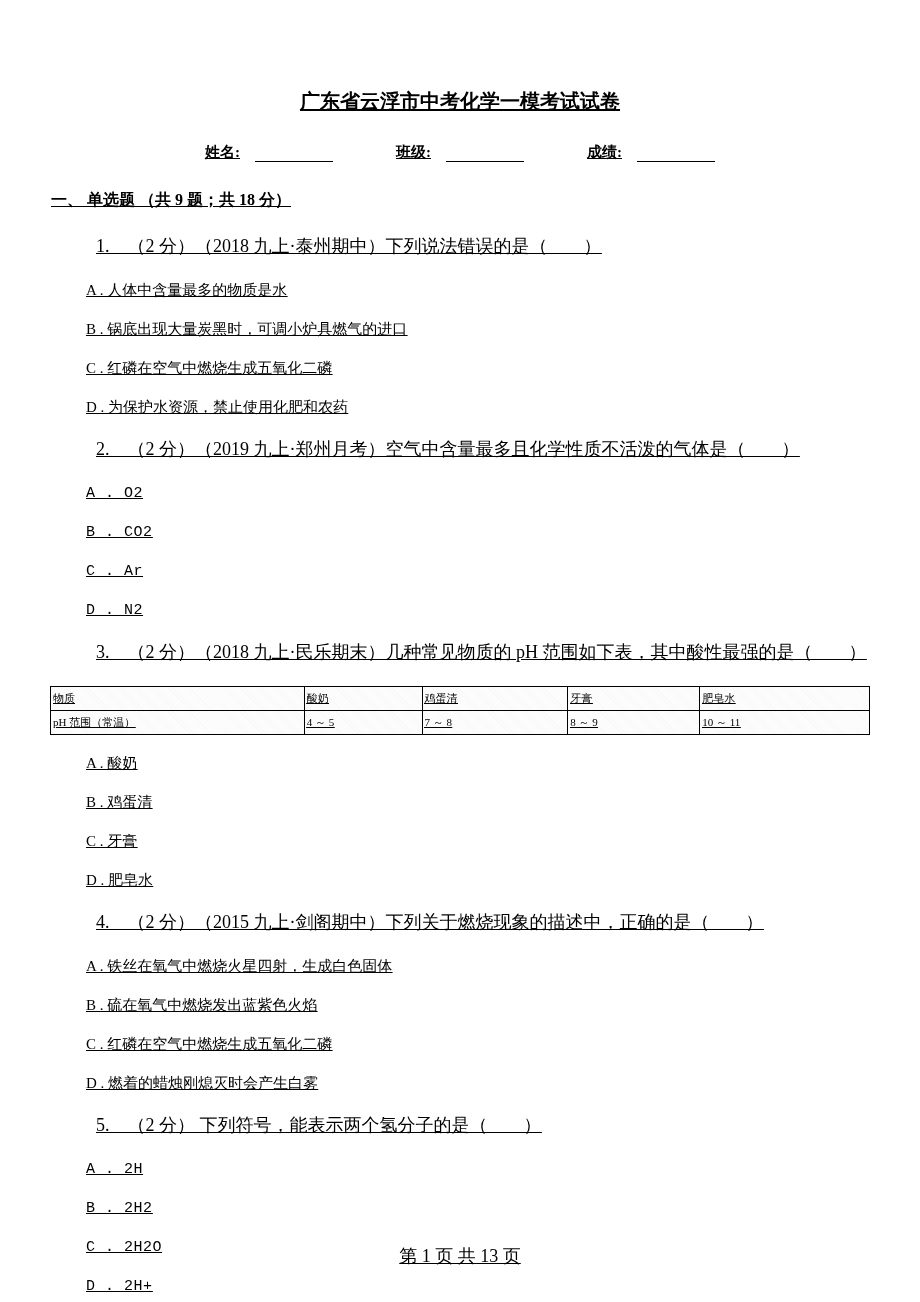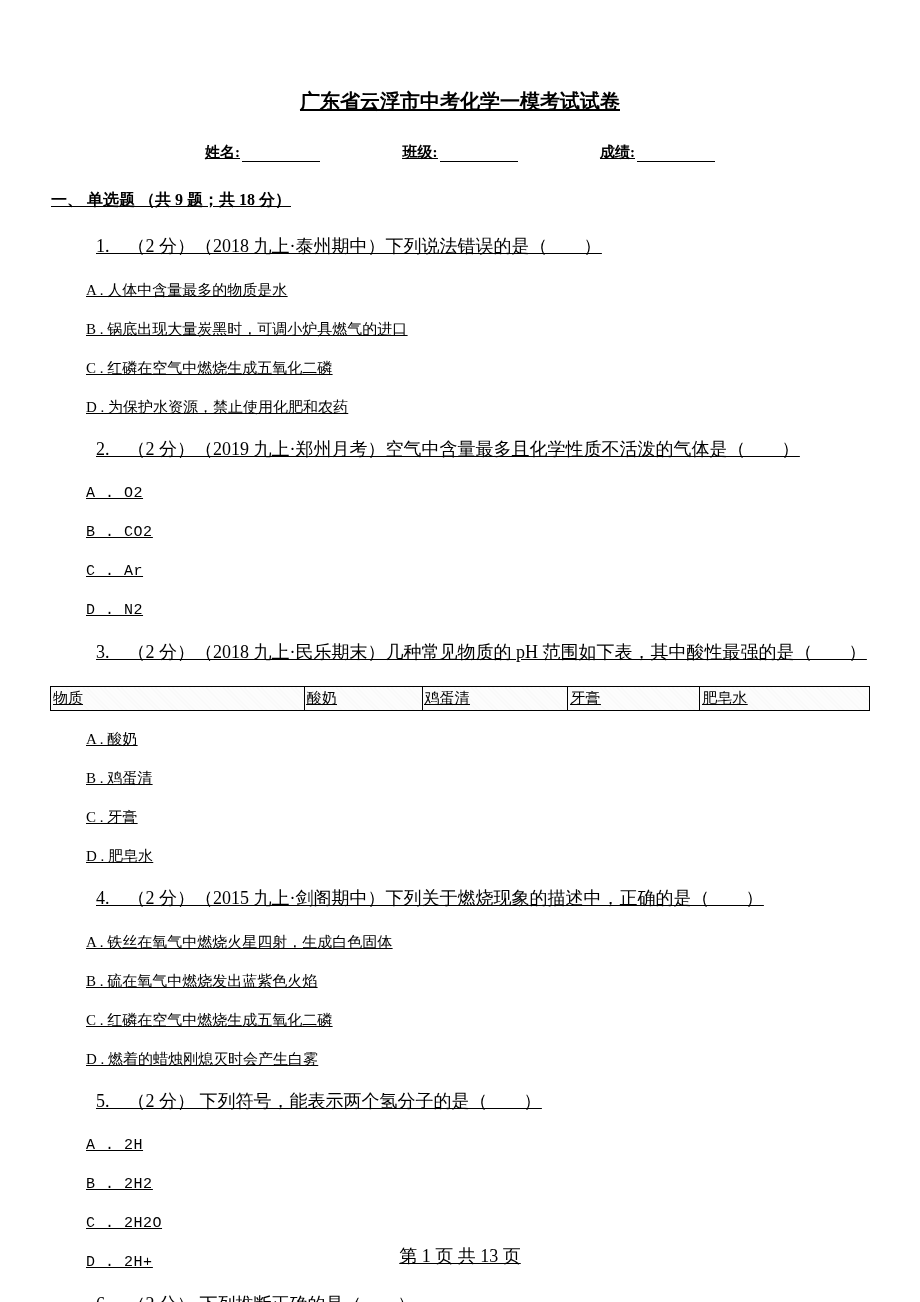--- a/index.html
+++ b/index.html
@@ -19,21 +19,21 @@
       margin-bottom: 28px;
     }
     .info-row {
       display: flex;
       justify-content: space-between;
       padding: 0 155px 0 155px;
       font-size: 15px;
       font-weight: bold;
       margin-bottom: 28px;
     }
-    .info-item { display: flex; align-items: flex-end; }
+    .info-item { display: flex; align-items: flex-end; gap: 13px; }
     .blank-line {
       display: inline-block;
       width: 78px;
       border-bottom: 1.5px solid #000;
       margin-left: 2px;
     }
     .section-header {
       font-size: 16px;
       font-weight: bold;
       padding-left: 1px;
@@ -49,21 +49,21 @@
       font-size: 15px;
       padding-left: 36px;
       margin-bottom: 18px;
       line-height: 1.4;
     }
     .mono { font-family: "Courier New", monospace; letter-spacing: 0.5px; }
     table.ph-table {
       width: 820px;
       border-collapse: collapse;
       margin: 0 0 18px 0;
-      font-size: 15px;
+      font-size: 11px;
     }
     table.ph-table td {
       border: 1px solid #000;
       background: repeating-linear-gradient(45deg, #fdfdfd, #fdfdfd 2px, #f8f8f8 2px, #f8f8f8 3px);
       padding: 2px 3px 2px 2px;
       height: 24px;
       vertical-align: middle;
     }
     .col0 { width: 254px; }
     .col1 { width: 118px; }
@@ -116,20 +116,27 @@
 
 <table class="ph-table">
   <tbody>
       <tr>
     <td class="col0">物质</td>
     <td class="col1">酸奶</td>
     <td class="col2">鸡蛋清</td>
     <td class="col3">牙膏</td>
     <td class="col4">肥皂水</td>
   </tr>
+  <tr>
+    <td class="col0">pH 范围（常温）</td>
+    <td class="col1">4 ～ 5</td>
+    <td class="col2">7 ～ 8</td>
+    <td class="col3">8 ～ 9</td>
+    <td class="col4">10 ～ 11</td>
+  </tr>
 </tbody>
   </table>
 
 <div class="opt-line">A . 酸奶</div>
 <div class="opt-line">B . 鸡蛋清</div>
 <div class="opt-line">C . 牙膏</div>
 <div class="opt-line">D . 肥皂水</div>
 
 <div class="q-line">4.　（2 分）（2015 九上·剑阁期中）下列关于燃烧现象的描述中，正确的是（　　）</div>
 <div class="opt-line">A . 铁丝在氧气中燃烧火星四射，生成白色固体</div>

